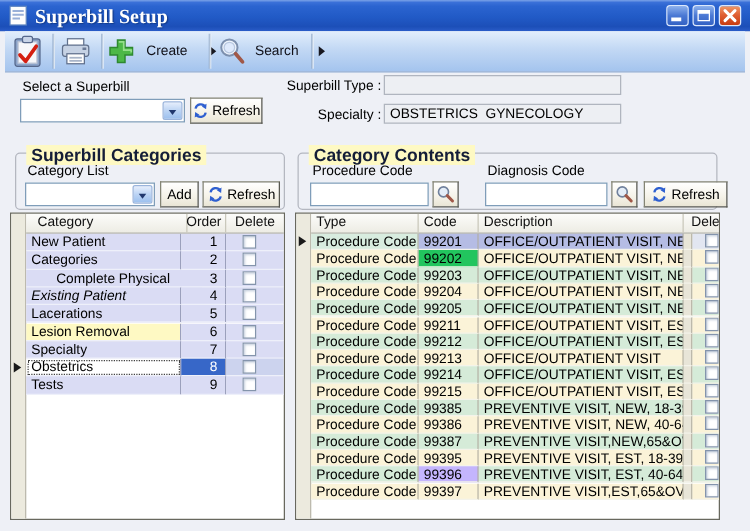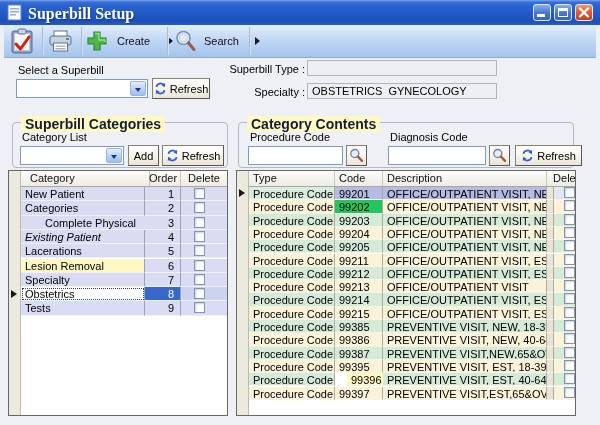--- a/index.html
+++ b/index.html
@@ -409,21 +409,21 @@
           <div class="cell" style="left:0;width:86px;background:#fbf3d8;">Procedure Code</div>
           <div class="cell" style="left:86px;width:48px;background:#fbf3d8;">99395</div>
           <div class="cell" style="left:134px;width:164px;background:#fbf3d8;">PREVENTIVE VISIT, EST, 18-39</div>
           <div class="cell" style="left:298px;width:7px;background:#e8e5d8;padding:0;"></div>
           <div class="cell" style="left:305px;width:37px;background:#fbf3d8;border-right:none;">
             <span class="cbwrap" style="left:10px;top:0;"><span class="cb"></span></span>
           </div>
         </div>
         <div class="row rrow" style="top: 202.2px; height: 13.3px; width: 342px;">
           <div class="cell" style="left:0;width:86px;background:#d5ebd8;">Procedure Code</div>
-          <div class="cell" style="left:98px;width:48px;background:#fef9c3;">99396</div>
+          <div class="cell" style="left:86px;width:48px;background:#c4b5fd;">99396</div>
           <div class="cell" style="left:134px;width:164px;background:#d5ebd8;">PREVENTIVE VISIT, EST, 40-64</div>
           <div class="cell" style="left:298px;width:7px;background:#e8e5d8;padding:0;"></div>
           <div class="cell" style="left:305px;width:37px;background:#d5ebd8;border-right:none;">
             <span class="cbwrap" style="left:10px;top:0;"><span class="cb"></span></span>
           </div>
         </div>
         <div class="row rrow" style="top: 215.5px; height: 13.3px; width: 342px;">
           <div class="cell" style="left:0;width:86px;background:#fbf3d8;">Procedure Code</div>
           <div class="cell" style="left:86px;width:48px;background:#fbf3d8;">99397</div>
           <div class="cell" style="left:134px;width:164px;background:#fbf3d8;">PREVENTIVE VISIT,EST,65&amp;OVER</div>

